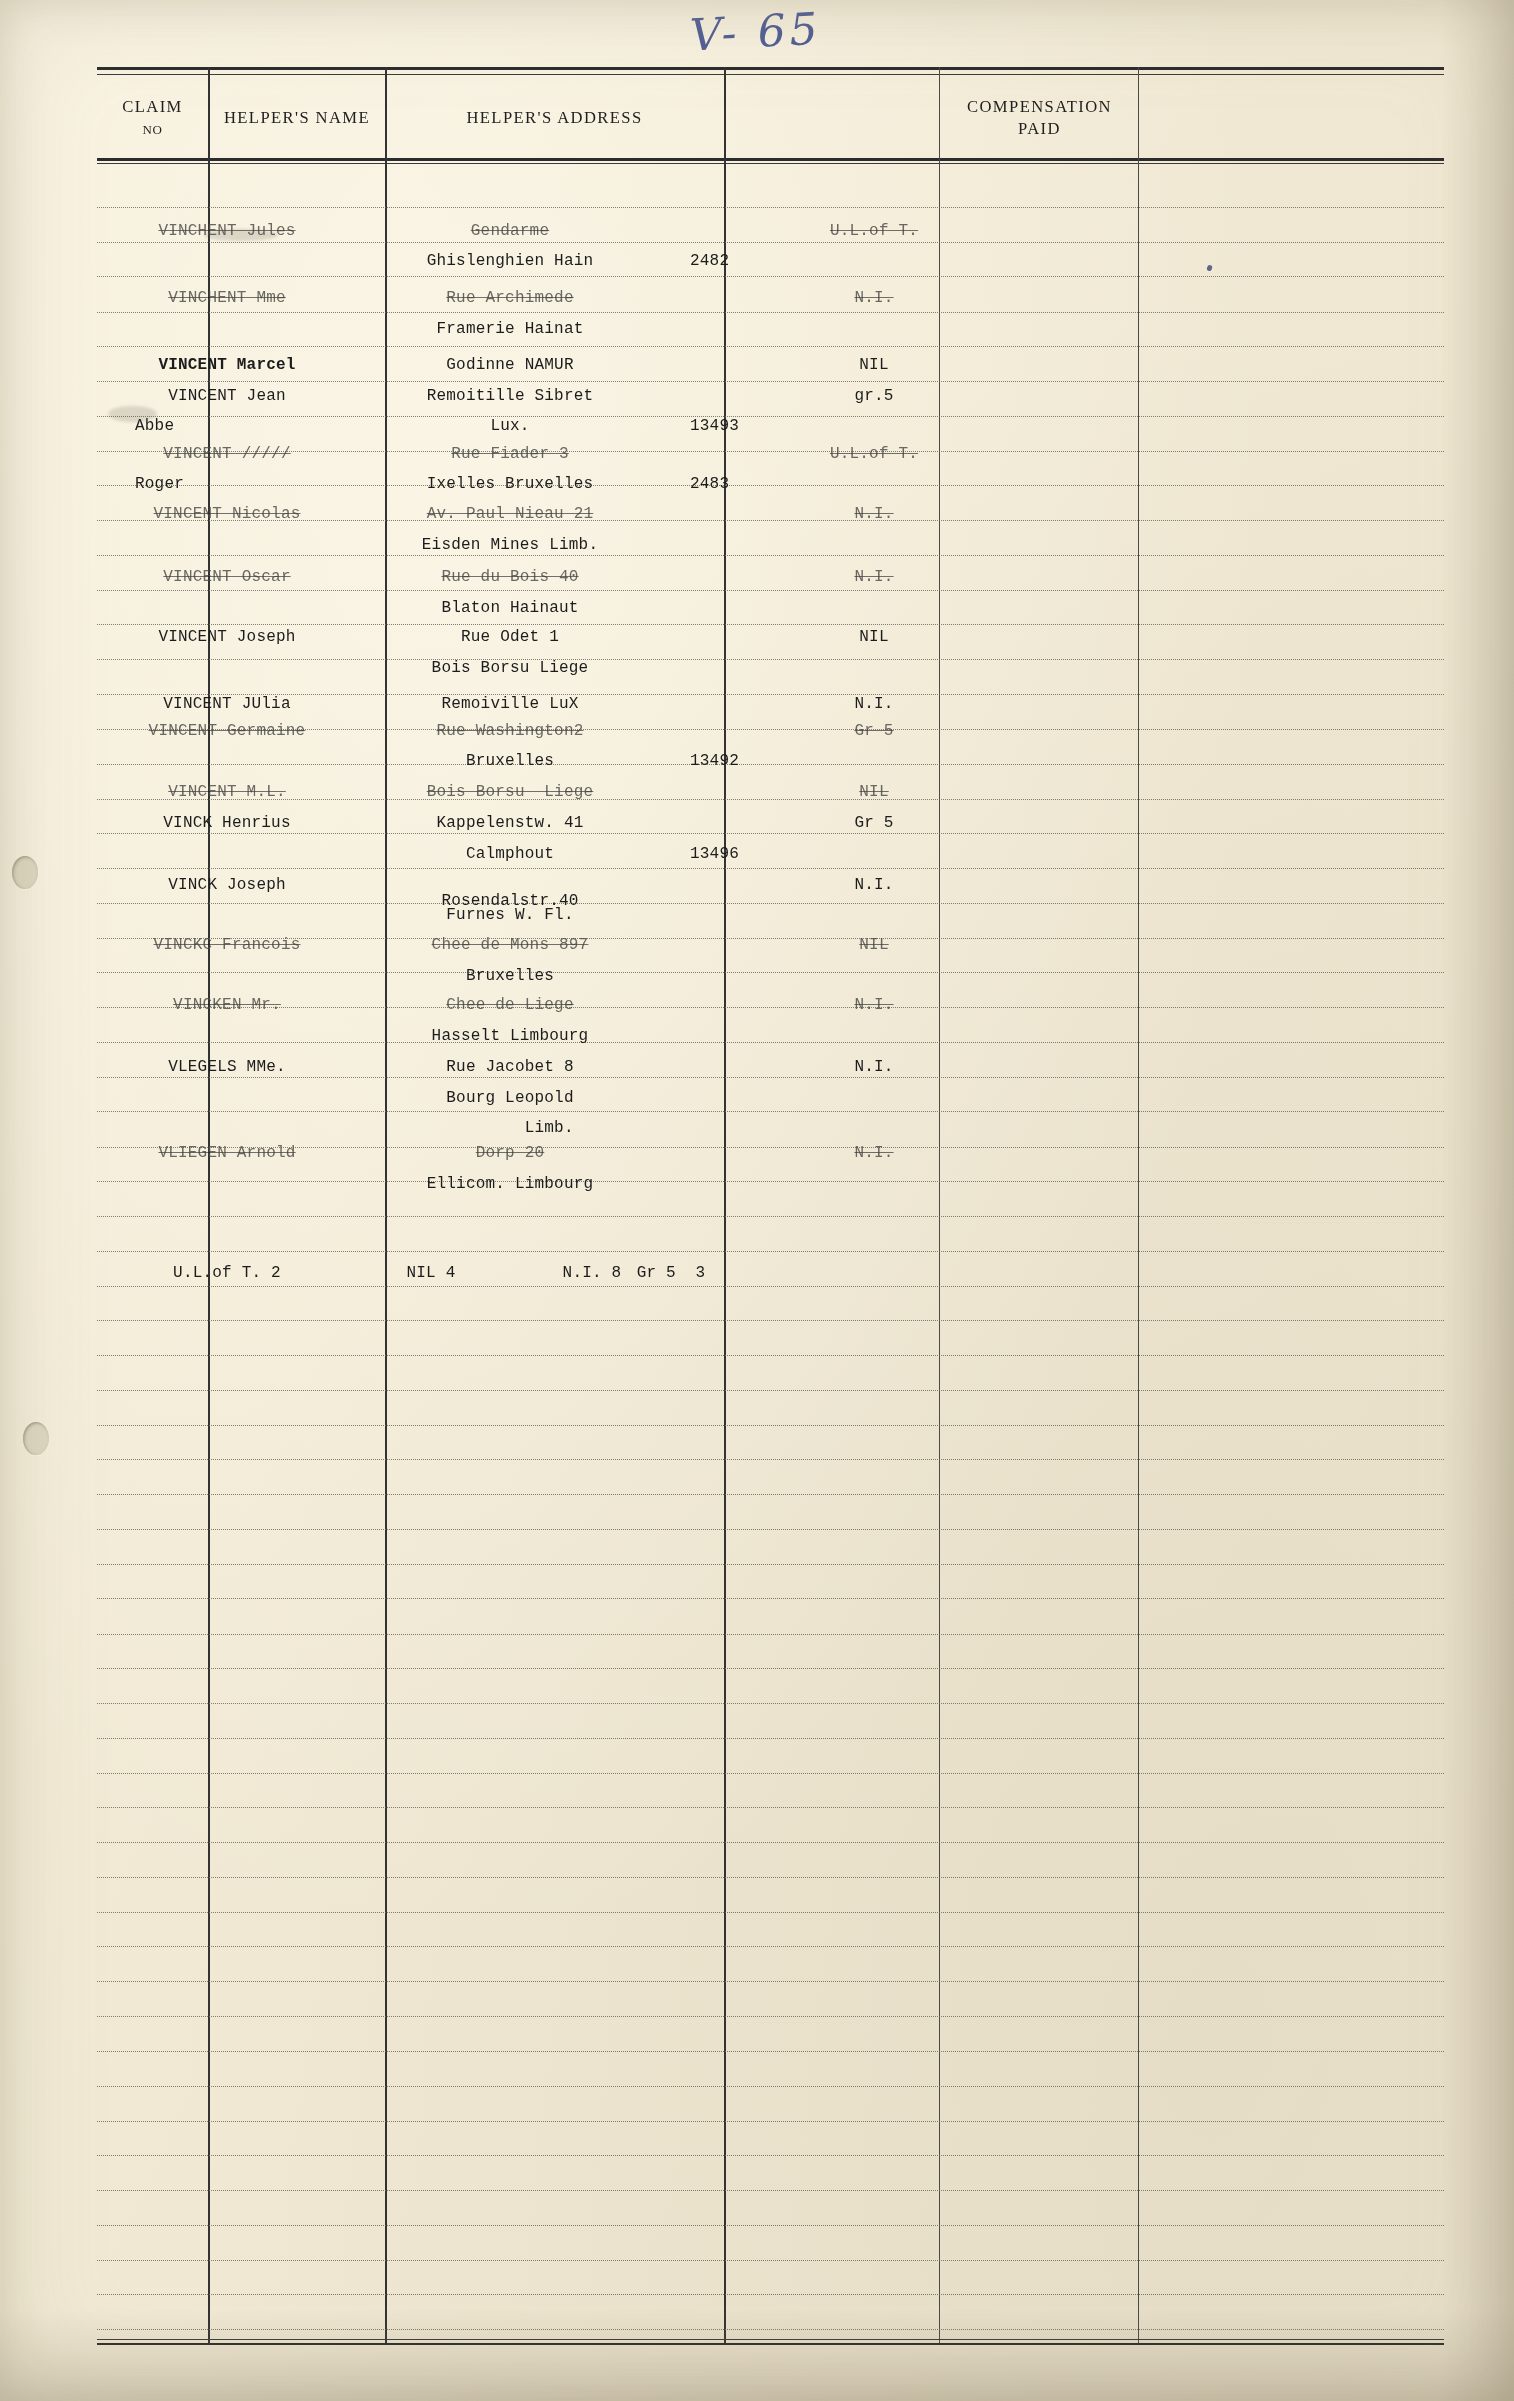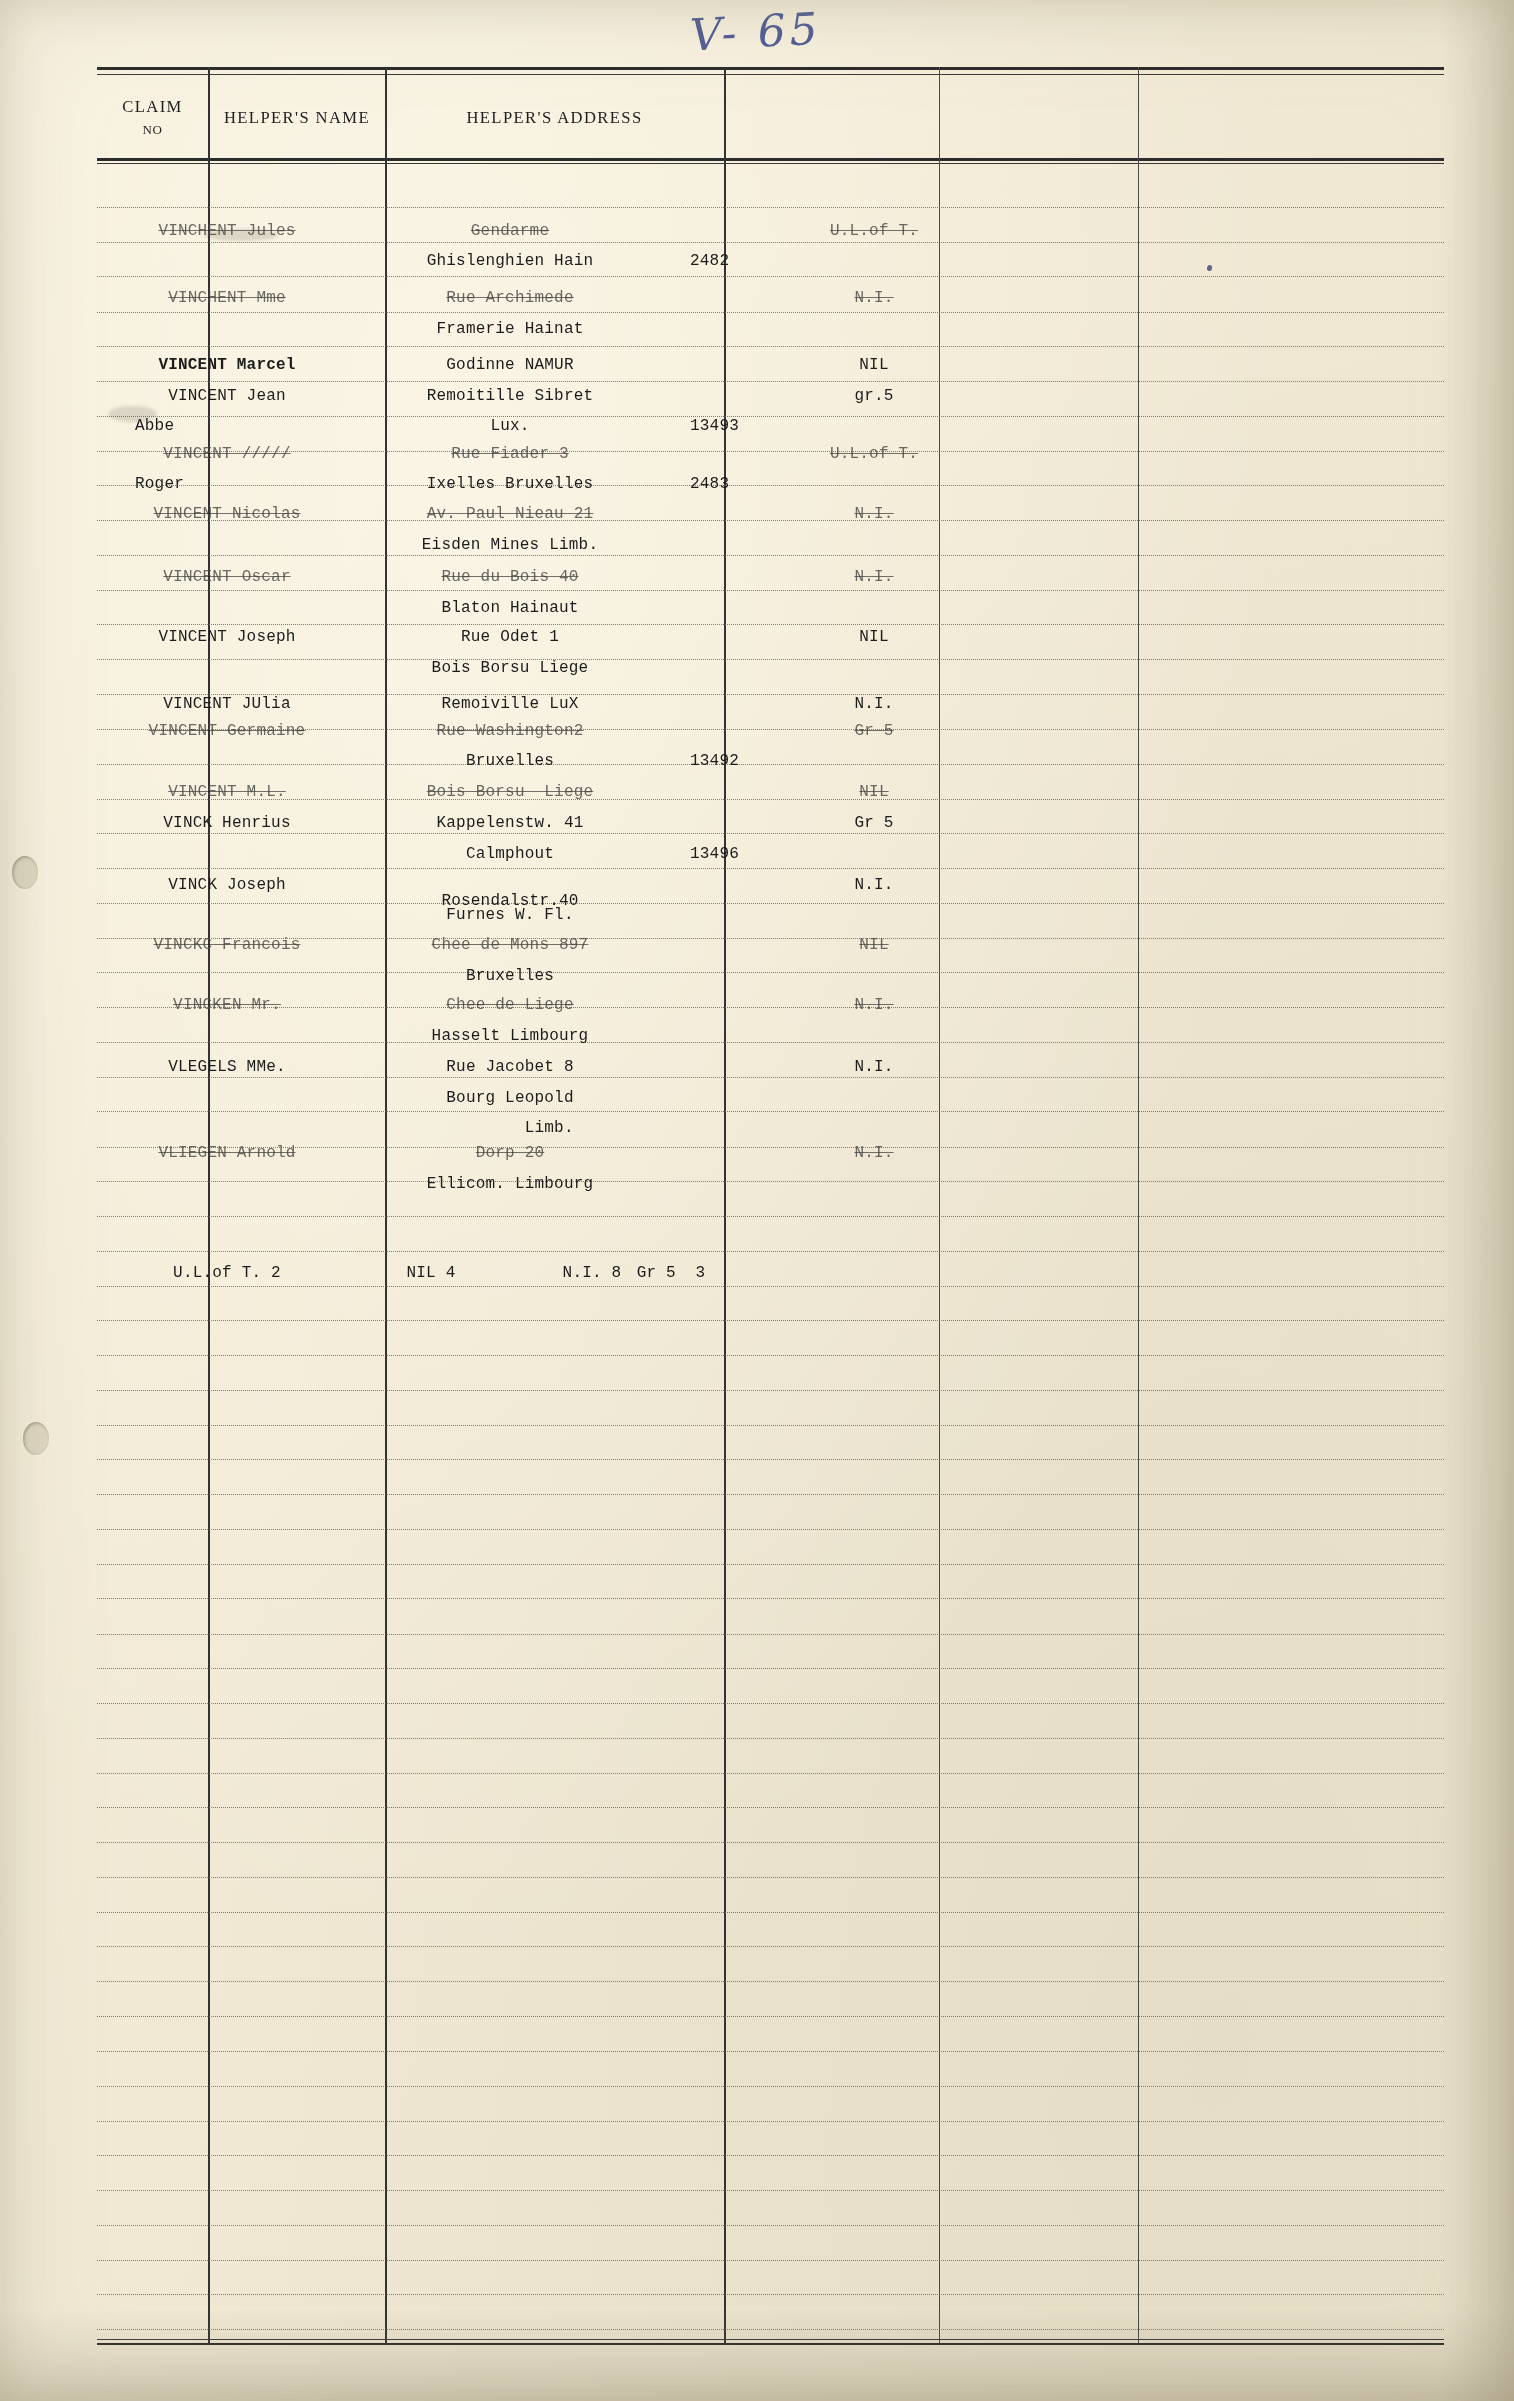--- a/index.html
+++ b/index.html
@@ -191,20 +191,26 @@
       <div>
         <span>CLAIM</span><br>
         <small>No</small>
       </div>
     </div>
     <div class="head-cell" style="left:112px; width:176px;">
       <span>HELPER'S NAME</span>
     </div>
     <div class="head-cell" style="left:289px; width:337px;">
       <span>HELPER'S ADDRESS</span>
+    </div>
+    <div class="head-cell" style="left:844px; width:197px;">
+      <div>
+        <span>COMPENSATION</span><br>
+        <span>PAID</span>
+      </div>
     </div>
 
     <div class="rule-head-bottom"></div>
     <div class="rule-head-bottom2"></div>
 
     <div class="vline" style="left:111px;"></div>
     <div class="vline" style="left:288px;"></div>
     <div class="vline" style="left:627px;"></div>
     <div class="vline soft" style="left:842px;"></div>
     <div class="vline soft" style="left:1041px;"></div>

